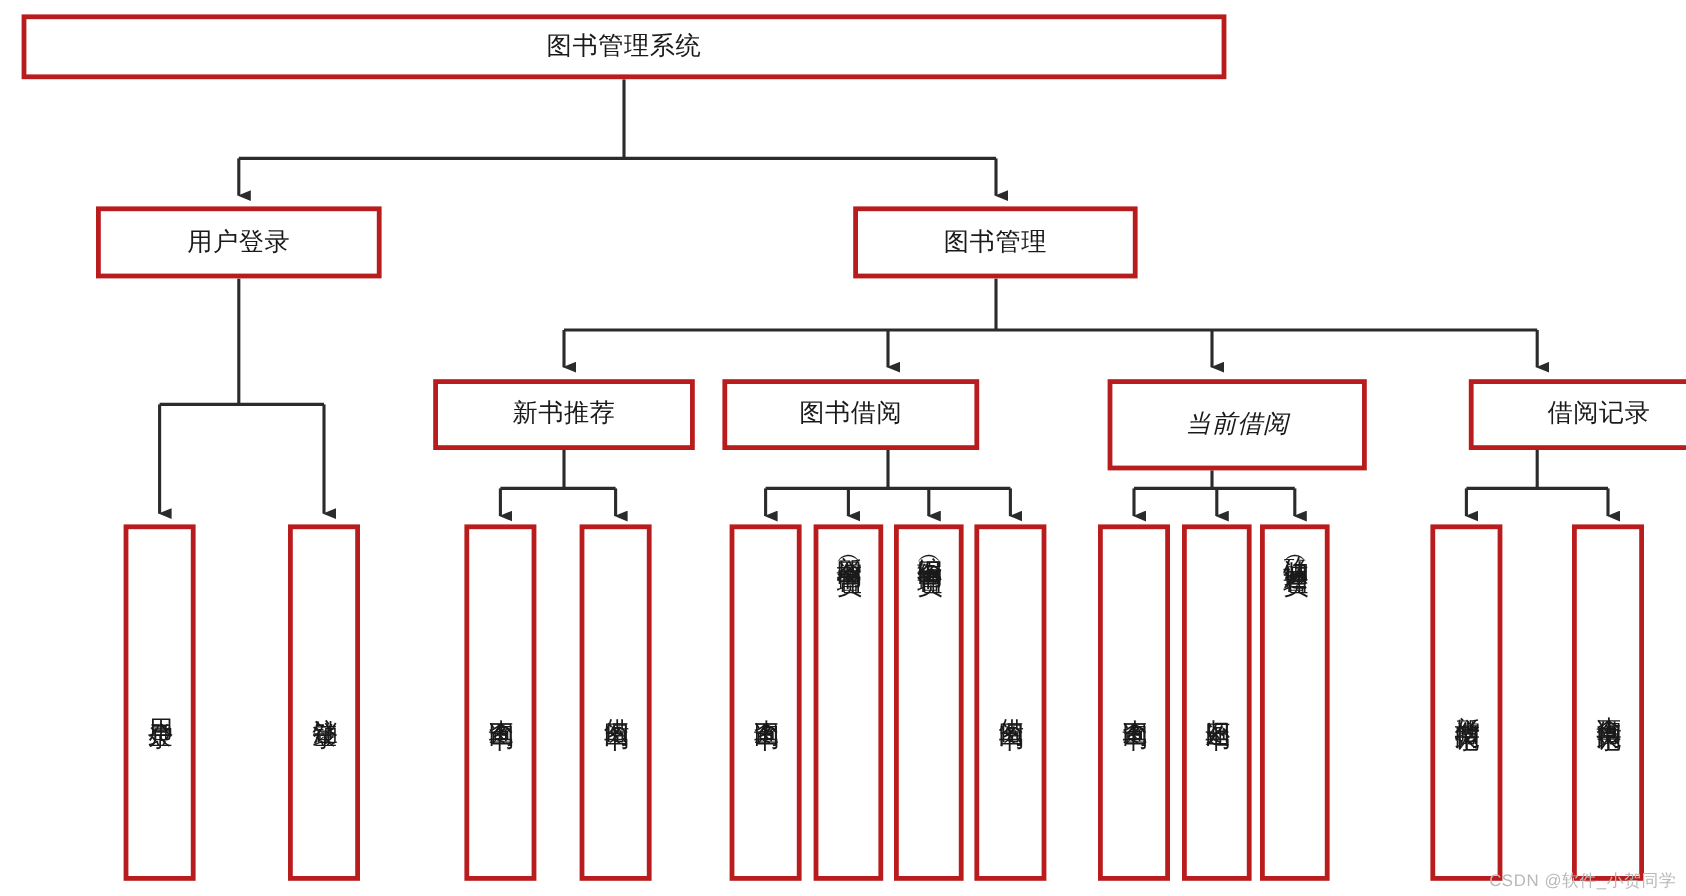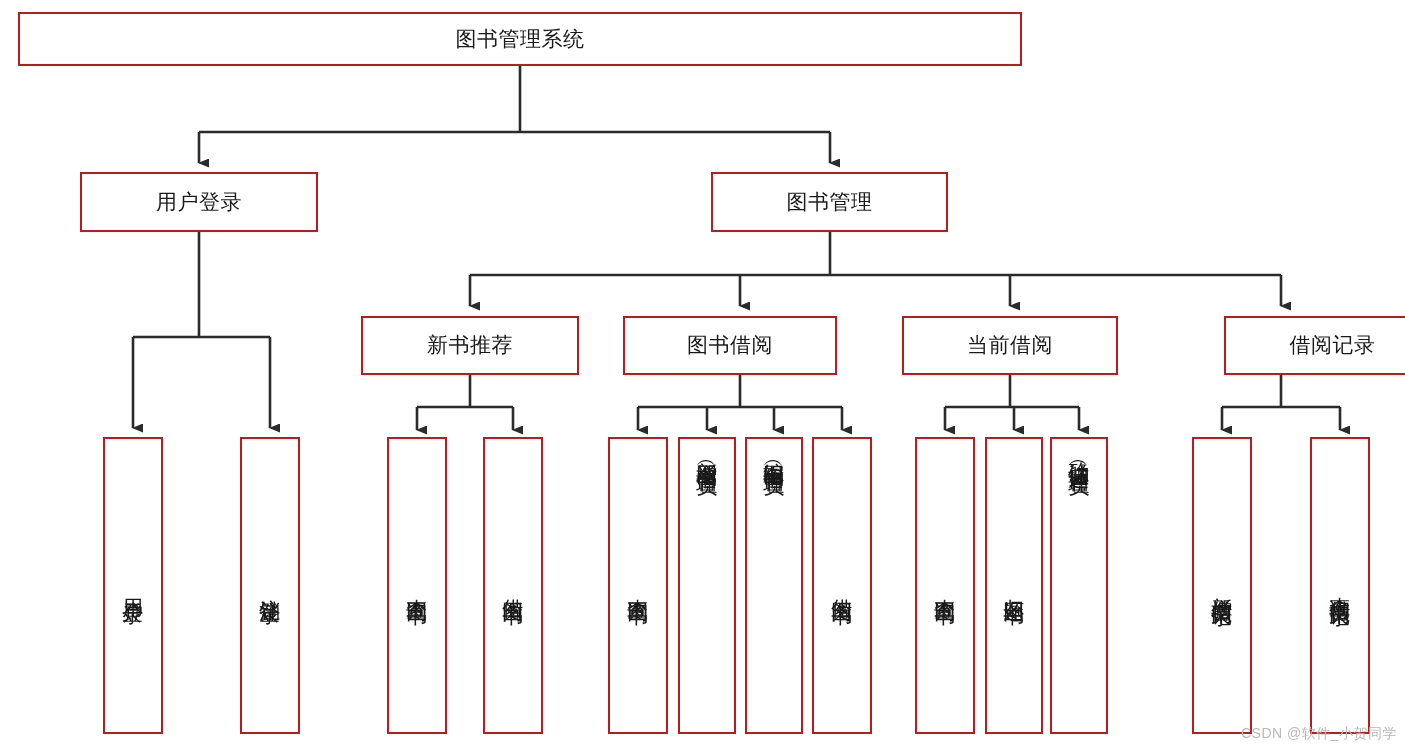--- a/index.html
+++ b/index.html
@@ -24,21 +24,21 @@
     left: 0;
     top: 0;
     width: 1405px;
     height: 747px;
     pointer-events: none;
   }
   .node {
     position: absolute;
     box-sizing: border-box;
     background: #ffffff;
-    border: 2px solid #b91c1c;
+    border: 4px solid #b91c1c;
     display: flex;
     align-items: center;
     justify-content: center;
     z-index: 2;
   }
   .node-label {
     font-size: 21px;
     line-height: 1.18;
     color: #1a1a1a;
     letter-spacing: 0.5px;
@@ -138,25 +138,25 @@
   </div>
 
   <div class="node" style="left:361px; top:316px; width:218px; height:59px;">
     <span class="node-label">新书推荐</span>
   </div>
 
   <div class="node" style="left:711px; top:172px; width:237px; height:60px;">
     <span class="node-label">图书管理</span>
   </div>
 
-  <div class="node" style="left:623px; top:316px; width:214px; height:59px;">
+  <div class="node" style="left:602px; top:316px; width:214px; height:59px;">
     <span class="node-label">图书借阅</span>
   </div>
 
-  <div class="node" style="left:902px; top:316px; width:216px; height:59px;">
+  <div class="node" style="left:923px; top:316px; width:216px; height:76px;font-style:italic;">
     <span class="node-label">当前借阅</span>
   </div>
 
   <div class="node" style="left:1224px; top:316px; width:217px; height:59px;">
     <span class="node-label">借阅记录</span>
   </div>
 
   <div class="node vertical centered" style="left:103px; top:437px; width:60px; height:297px;">
     <span class="node-label">用户登录</span>
   </div>

